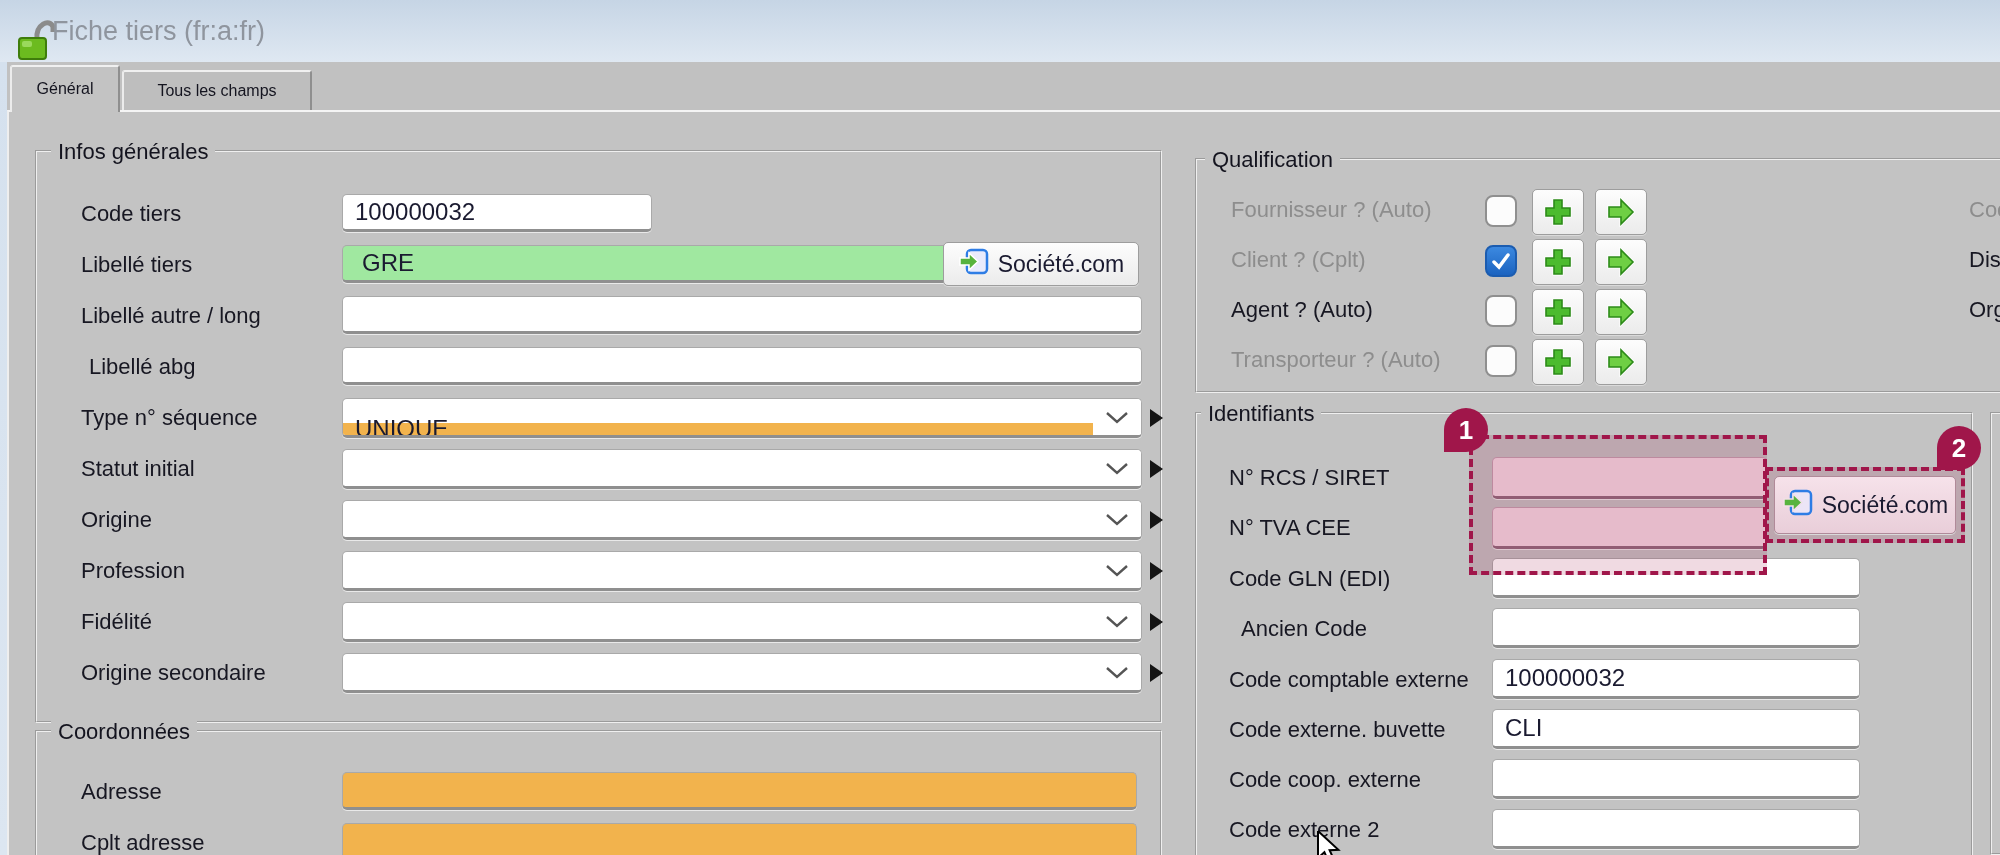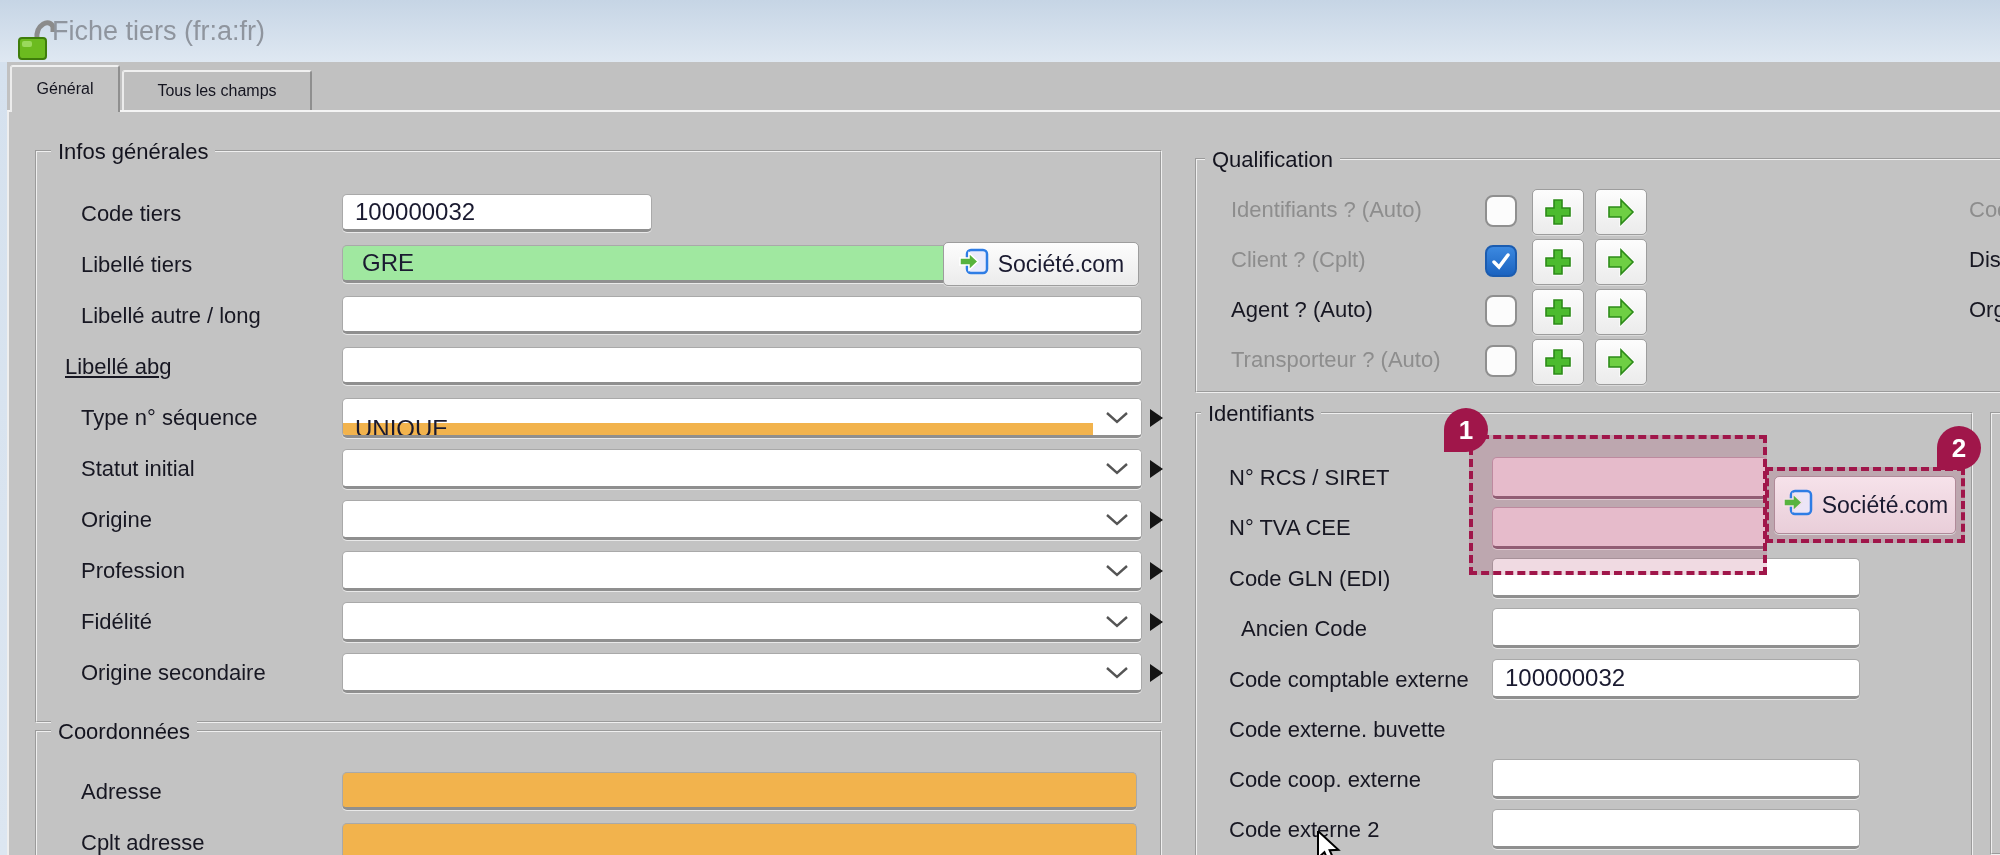--- a/index.html
+++ b/index.html
@@ -110,21 +110,21 @@
         <rect x="9" y="4" width="20" height="23" rx="4" fill="#e9ebfc" stroke="#2e7de5" stroke-width="2.5"></rect>
         <polygon points="2,12 11,12 11,7 20,15.5 11,24 11,19 2,19" fill="#57b33e" stroke="#ffffff" stroke-width="1.5"></polygon>
       </svg>
     </span>
     <span class="btxt">Société.com</span>
   </div>
 
   <div class="abs flabel" style="left:20px;top:151px;">Libellé autre / long</div>
   <input class="abs tinput" style="left: 305px; top: 144px; width: 800px;" readonly="" value="">
 
-  <div class="abs flabel" style="left:4px;top:202px;text-decoration:underline;">Libellé abg</div>
+  <div class="abs flabel" style="left:28px;top:202px;">Libellé abg</div>
   <input class="abs tinput" style="left: 305px; top: 195px; width: 800px;" readonly="" value="">
 
   <div class="abs flabel" style="left:20px;top:253px;">Type n° séquence</div>
   <div class="abs combo" style="left:305px;top:246px;width:800px;">
     <div class="val orange">UNIQUE</div>
     <div class="dd">
         <svg width="24" height="13" viewBox="0 0 24 13">
           <polyline points="2,2 12,11 22,2" fill="none" stroke="#555" stroke-width="2.4"></polyline>
         </svg>
       </div>
@@ -193,21 +193,21 @@
   <div class="abs flabel" style="left:20px;top:47px;">Adresse</div>
   <input class="abs tinput orange" style="left: 305px; top: 40px; width: 795px;" readonly="" value="">
 
   <div class="abs flabel" style="left:20px;top:98px;">Cplt adresse</div>
   <input class="abs tinput orange" style="left: 305px; top: 91px; width: 795px;" readonly="" value="">
 </div>
 
 <div class="abs groupbox" style="left:1195px;top:158px;width:880px;height:235px;">
   <div class="grouplabel" style="left:8px;">Qualification</div>
 
-  <div class="abs flabel dim" style="left:10px;top:37px;">Identifiants ? (Auto)</div>
+  <div class="abs flabel dim" style="left:10px;top:37px;">Fournisseur ? (Auto)</div>
   <div class="abs checkbox" style="left:288px;top:35px;">
     
   </div>
   <div class="abs btn sqbtn" style="left:335px;top:29px;">
     <svg width="30" height="30" viewBox="0 0 30 30">
         <path d="M11 3h8v8h8v8h-8v8h-8v-8H3v-8h8z" fill="#4cbb2e" stroke="#ffffff" stroke-width="3"></path>
         <path d="M11 3h8v8h8v8h-8v8h-8v-8H3v-8h8z" fill="#4cbb2e" stroke="#2c8a18" stroke-width="1.6"></path>
       </svg>
   </div>
   <div class="abs btn sqbtn" style="left:398px;top:29px;">
@@ -287,20 +287,21 @@
   <div class="abs flabel" style="left:8px;top:152px;">Code GLN (EDI)</div>
   <input class="abs tinput" style="left: 295px; top: 144px; width: 368px; height: 40px;" readonly="" value="">
 
   <div class="abs flabel" style="left:20px;top:202px;">Ancien Code</div>
   <input class="abs tinput" style="left: 295px; top: 194px; width: 368px; height: 40px;" readonly="" value="">
 
   <div class="abs flabel" style="left:8px;top:253px;">Code comptable externe</div>
   <input class="abs tinput" style="left: 295px; top: 245px; width: 368px; height: 40px;" readonly="" value="100000032">
 
   <div class="abs flabel" style="left:8px;top:303px;">Code externe. buvette</div>
+  <input class="abs tinput" style="left: 295px; top: 295px; width: 368px; height: 40px;" readonly="" value="CLI">
 
   <div class="abs flabel" style="left:8px;top:353px;">Code coop. externe</div>
   <input class="abs tinput" style="left: 295px; top: 345px; width: 368px; height: 40px;" readonly="" value="">
 
   <div class="abs flabel" style="left:8px;top:403px;">Code externe 2</div>
   <input class="abs tinput" style="left: 295px; top: 395px; width: 368px; height: 40px;" readonly="" value="">
 </div>
 
 <div class="abs groupbox" style="left:1990px;top:412px;width:44px;height:443px;">
   

